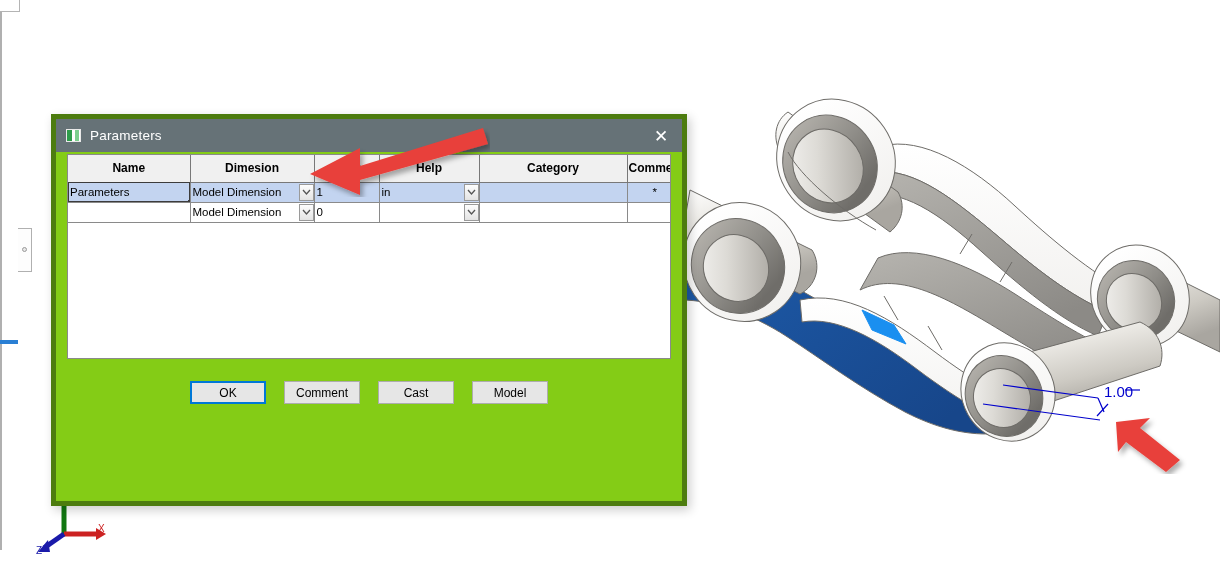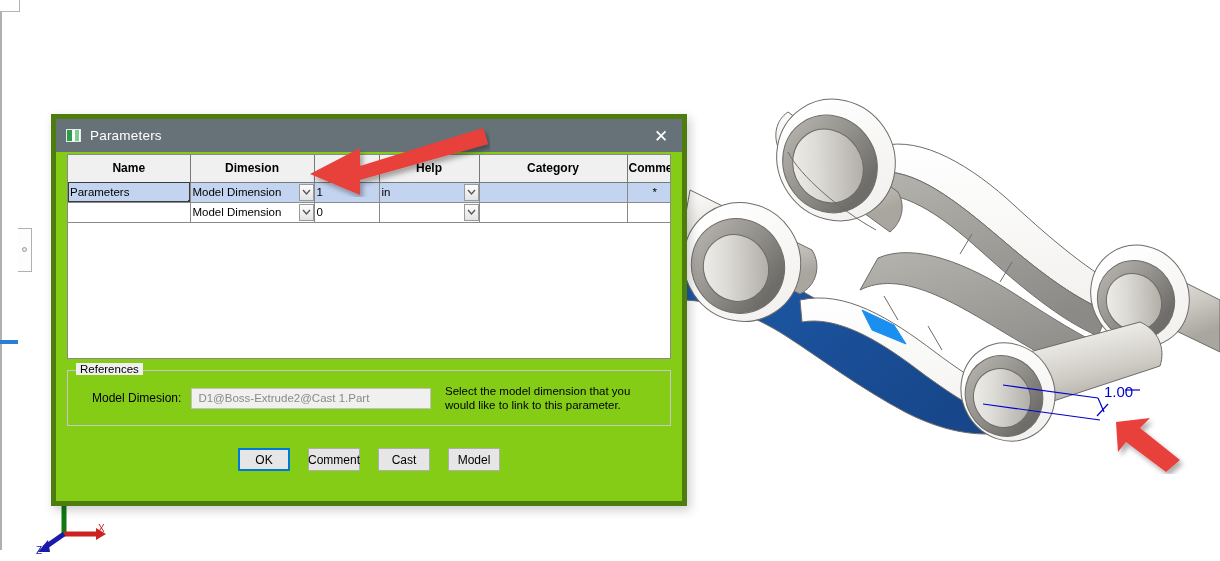--- a/index.html
+++ b/index.html
@@ -199,21 +199,21 @@
     max-width: 215px;
   }
 
   
   #btnrow {
     margin-top: 22px;
     display: flex; justify-content: center; gap: 18px;
     flex: 0 0 auto;
   }
   .btn {
-    width: 52px; height: 23px;
+    width: 76px; height: 23px;
     background: #e6e6e6;
     border: 1px solid #adadad;
     font-size: 12px; color: #000;
     display: flex; align-items: center; justify-content: center;
     cursor: pointer;
     font-family: "Liberation Sans", sans-serif;
   }
   .btn.default {
     border: 2px solid #0078d7;
     background: #e6e6e6;
@@ -469,26 +469,20 @@
                 </div>
               </td>
               <td></td>
               <td class="centered"></td>
             </tr>
           </tbody>
         </table>
         <div id="grid-filler"></div>
       </div>
 
-      <div id="refs">
-        <div id="refs-legend">References</div>
-        <div id="md-label">Model Dimesion:</div>
-        <div id="md-input">D1@Boss-Extrude2@Cast 1.Part</div>
-        <div id="refs-hint">Select the model dimension that you would like to link to this parameter.</div>
-      </div>
 
       <div id="btnrow">
         <div class="btn default">OK</div>
         <div class="btn">Comment</div>
         <div class="btn">Cast</div>
         <div class="btn">Model</div>
       </div>
 
     </div>
   </div>

